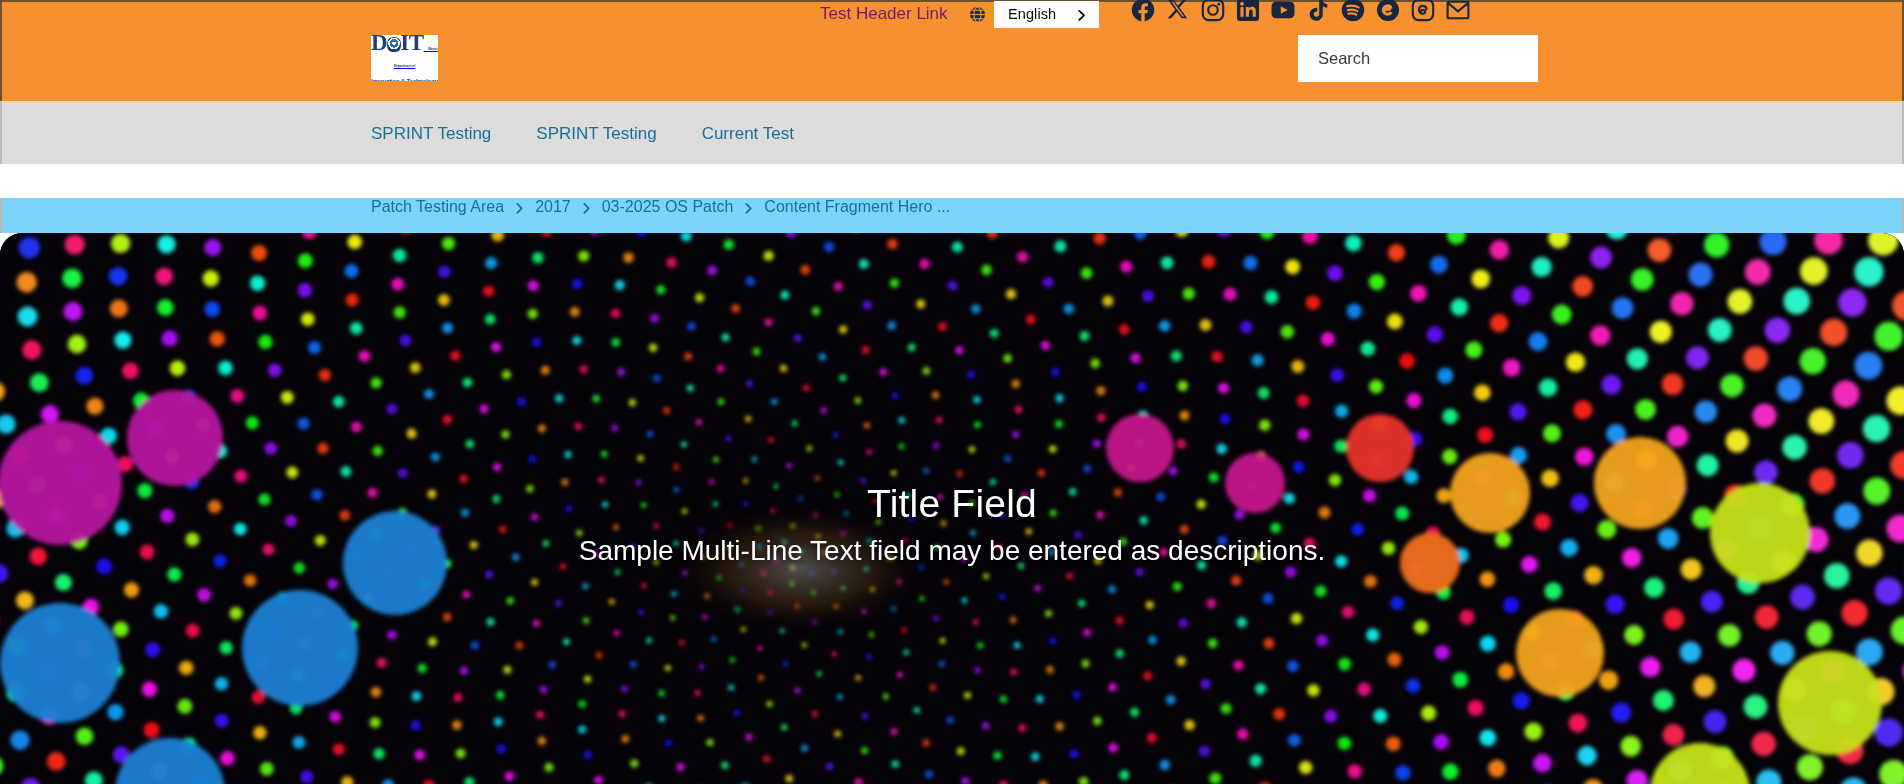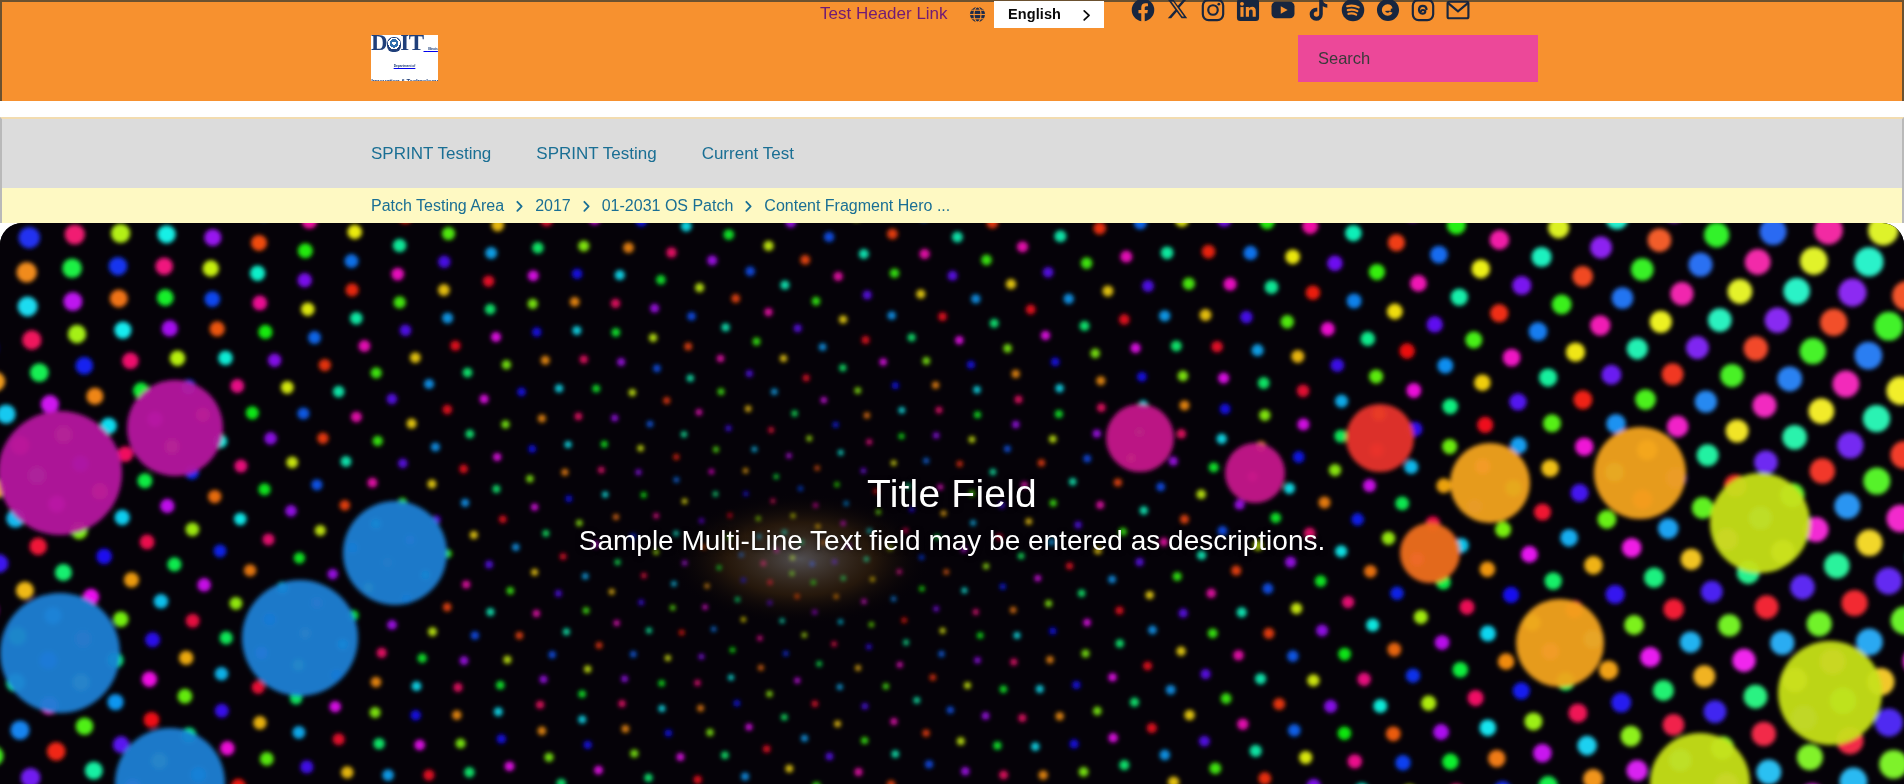--- a/index.html
+++ b/index.html
@@ -54,21 +54,21 @@
     background: #ffffff;
     height: 27px;
     display: flex;
     align-items: center;
     padding: 0 12px 0 14px;
     min-width: 98px;
     cursor: pointer;
   }
   .lang-label {
     font-size: 14.5px;
-    font-weight: bold;
+    font-weight: normal;
     color: #0a0a0a;
     letter-spacing: .1px;
   }
   .lang-chev {
     margin-left: 20px;
     width: 11px;
     height: 13px;
     color: #0a0a0a;
   }
 
@@ -137,21 +137,21 @@
     white-space: nowrap;
   }
 
   
   .search-box {
     position: absolute;
     left: 1296px;
     top: 33px;
     width: 240px;
     height: 47px;
-    background: #ec4899;
+    background: #ffffff;
     display: flex;
     align-items: center;
     padding: 0 14px 0 20px;
   }
   .search-input {
     flex: 1;
     border: none;
     outline: none;
     font-size: 16.5px;
     color: #3a3a3a;
@@ -166,28 +166,27 @@
     cursor: pointer;
     padding: 0;
     width: 24px; height: 24px;
     color: #15436b;
   }
 
   
   .nav-bar {
     position: relative;
     width: 1904px;
-    height: 71px;
+    height: 63px;
     background: #dcdcdc;
     border-top: 2px solid #f2dcb0;
     border-left: 2px solid #b9b9b9;
     border-right: 2px solid #b9b9b9;
     display: flex;
     align-items: center;
-    margin-top: 16px;
   }
   .nav-items {
     display: flex;
     align-items: center;
     margin-left: 369px;
     gap: 0px;
   }
   .nav-item {
     font-size: 17px;
     color: #1a6f94;
@@ -197,25 +196,26 @@
     cursor: pointer;
   }
   .nav-item:first-child { padding-left: 0; }
   .nav-item + .nav-item { padding-left: 22px; }
 
   
   .crumb-bar {
     position: relative;
     width: 1904px;
     height: 35px;
-    background: #fef9c3;
+    background: #7dd3fc;
     border-left: 2px solid #b9b9b9;
     border-right: 2px solid #b9b9b9;
     display: flex;
-    align-items: center;
+    align-items: flex-start;
+    margin-top: 34px;
   }
   .crumb-list {
     display: flex;
     align-items: center;
     margin-left: 369px;
   }
   .crumb-item {
     font-size: 16px;
     color: #1a6f94;
     text-decoration: none;
@@ -399,21 +399,21 @@
       <svg viewBox="0 0 10 14" fill="none" stroke="currentColor" stroke-width="2" stroke-linecap="round" stroke-linejoin="round">
           <polyline points="2.6,2 7.4,7 2.6,12"></polyline>
         </svg>
     </span>
     <a class="crumb-item" href="#">2017</a>
     <span class="crumb-sep">
       <svg viewBox="0 0 10 14" fill="none" stroke="currentColor" stroke-width="2" stroke-linecap="round" stroke-linejoin="round">
           <polyline points="2.6,2 7.4,7 2.6,12"></polyline>
         </svg>
     </span>
-    <a class="crumb-item" href="#">01-2031 OS Patch</a>
+    <a class="crumb-item" href="#">03-2025 OS Patch</a>
     <span class="crumb-sep">
       <svg viewBox="0 0 10 14" fill="none" stroke="currentColor" stroke-width="2" stroke-linecap="round" stroke-linejoin="round">
           <polyline points="2.6,2 7.4,7 2.6,12"></polyline>
         </svg>
     </span>
     <span class="crumb-item current">Content Fragment Hero ...</span>
   </div>
 </div>
 
 <div class="hero">

